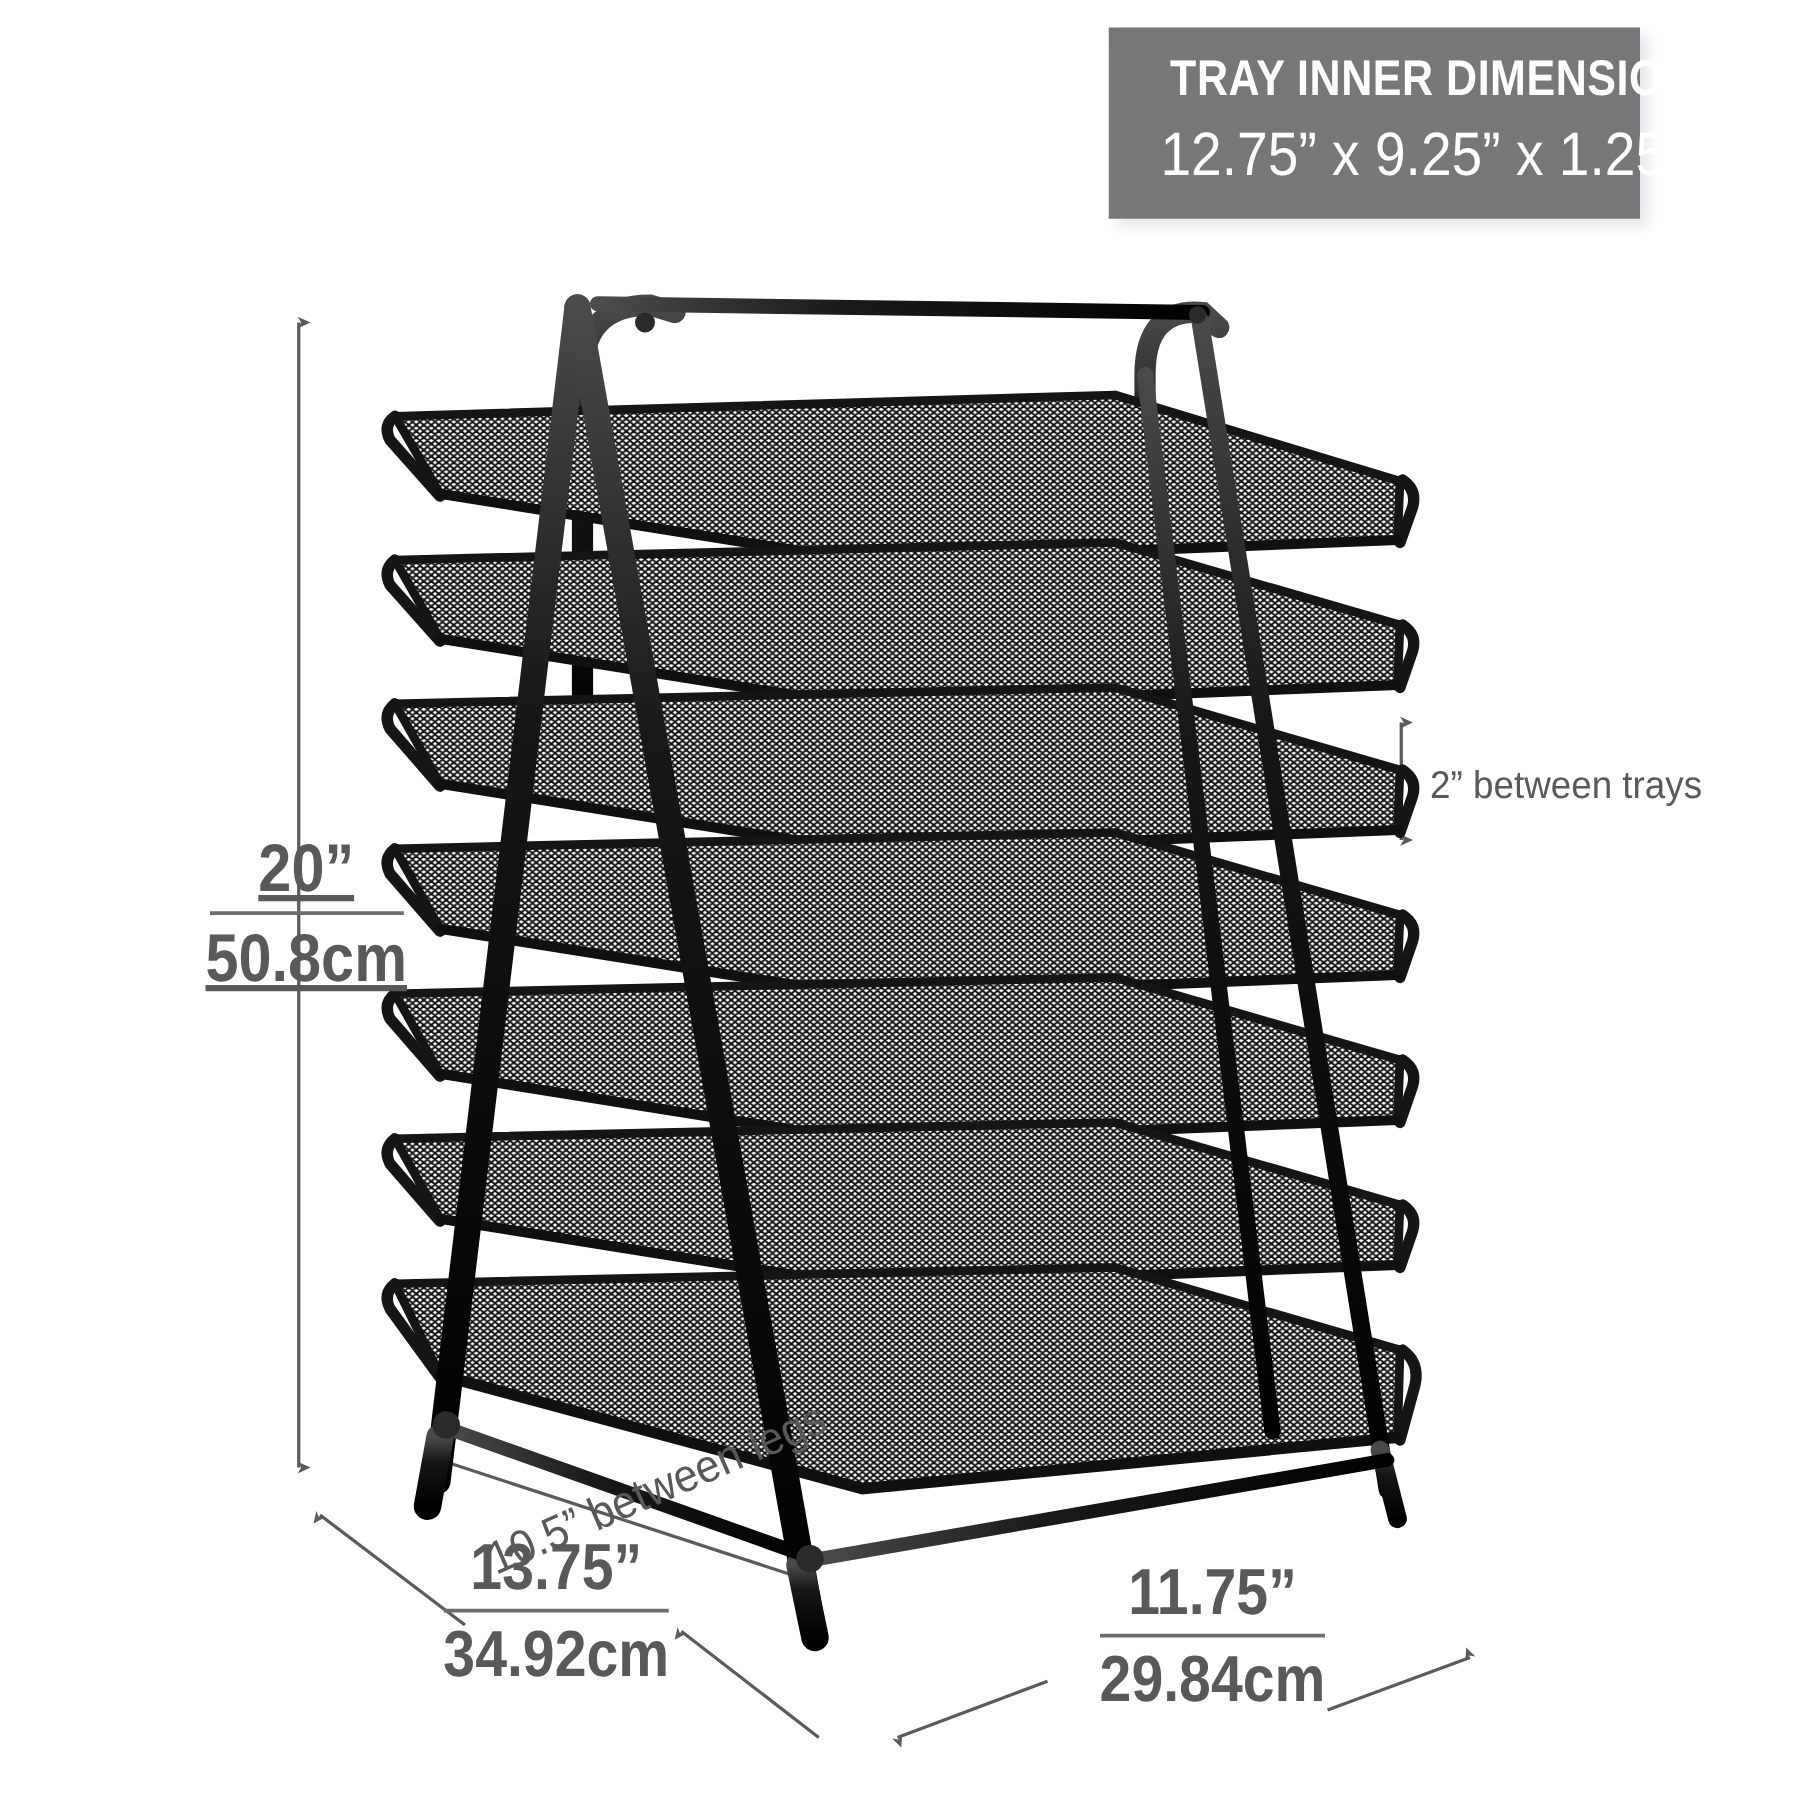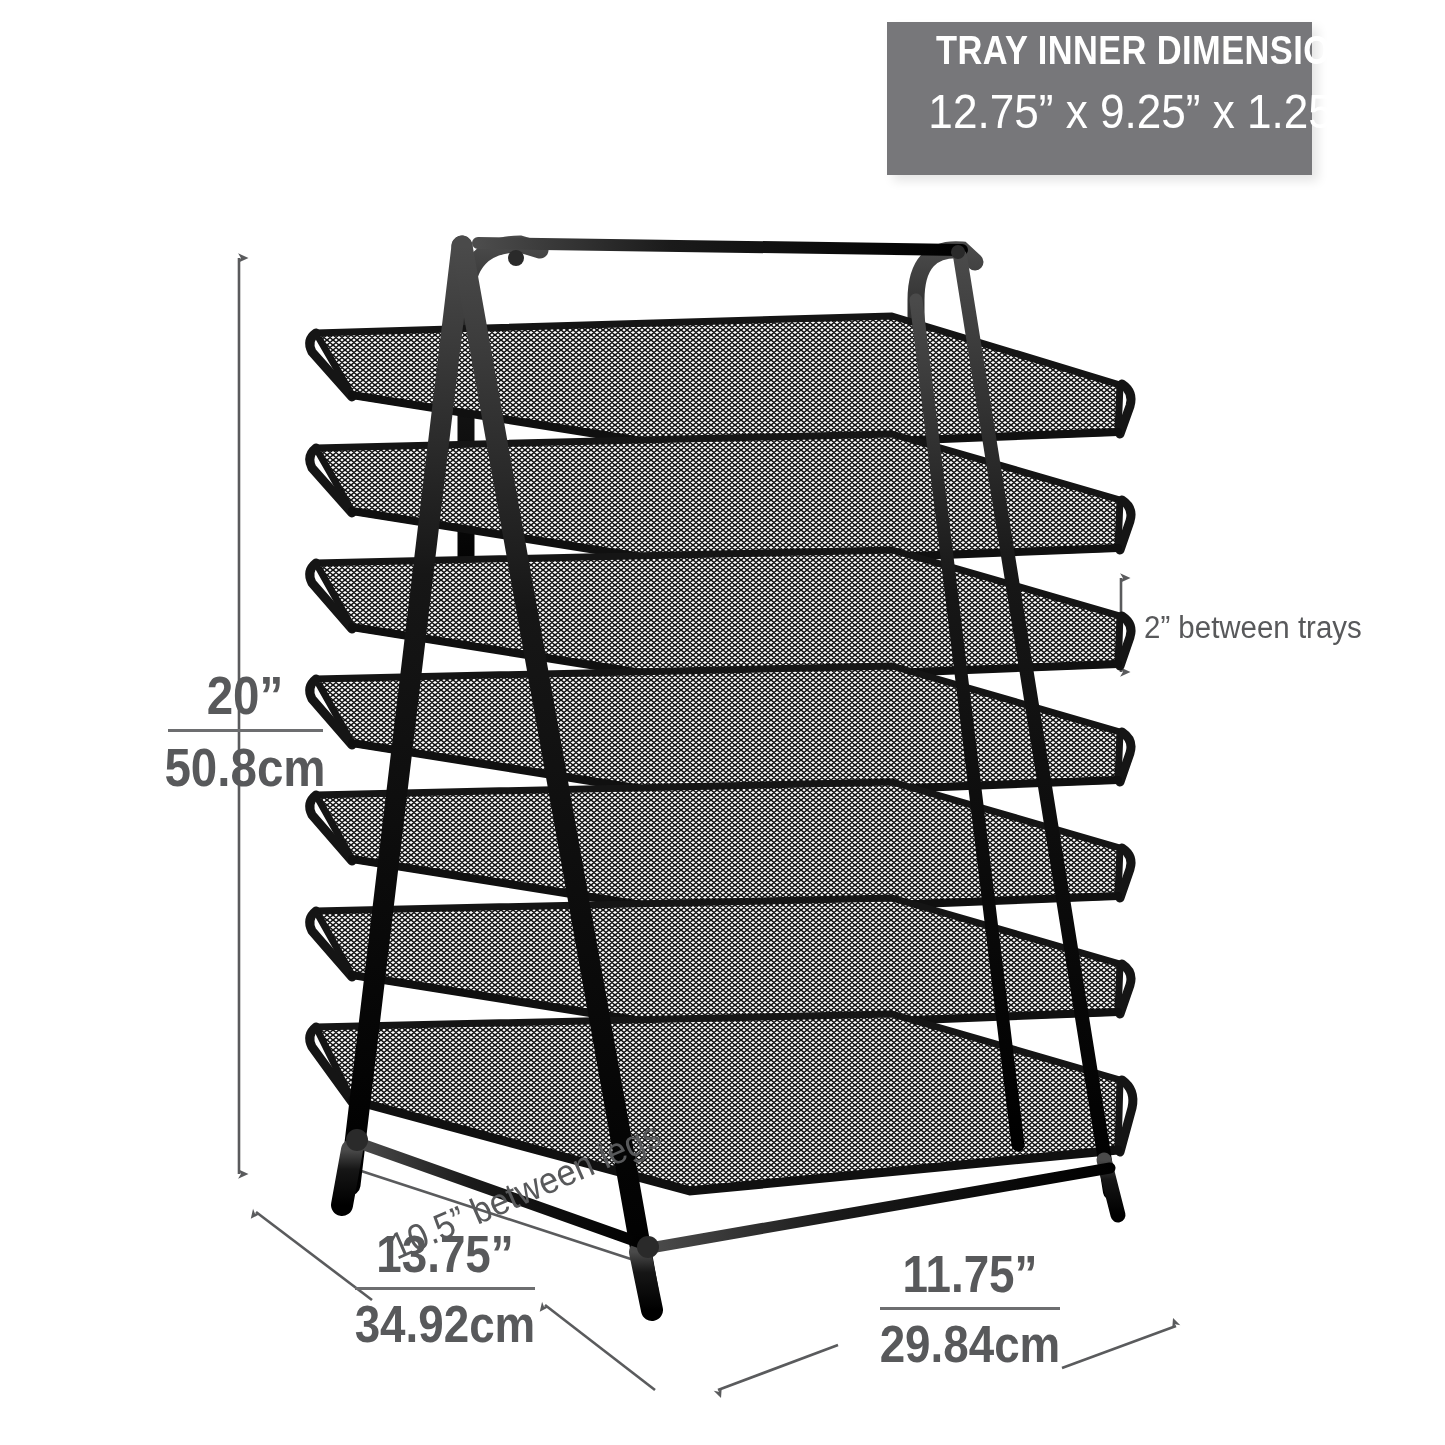--- a/index.html
+++ b/index.html
@@ -20,21 +20,21 @@
   
   #badge {
     position: absolute;
     left: 887px;
     top: 22px;
     width: 425px;
     height: 153px;
     background: #77777a;
     box-shadow: 6px 6px 10px rgba(0,0,0,0.10);
     box-sizing: border-box;
-    padding: 7px 16px 0 22px;
+    padding: 20px 16px 0 22px;
     text-align: center;
   }
   #badge .line1 {
     color: #ffffff;
     font-family: "Liberation Sans Narrow", "Liberation Sans", sans-serif;
     font-weight: bold;
     font-size: 40px;
     letter-spacing: 0.5px;
     line-height: 1.05;
     transform: scaleX(0.86);
@@ -66,21 +66,21 @@
     font-weight: bold;
     display: block;
     transform: scaleX(0.88);
   }
   .dimlabel .rule {
     height: 3px;
     background: #6d6e70;
     margin: 7px auto 8px auto;
   }
 
-  #label-height { left: 150px; top: 668px; width: 190px; }
+  #label-height { left: 150px; top: 668px; width: 190px; text-decoration: underline; }
   #label-height .num.top  { font-size: 54px; }
   #label-height .num.bot  { font-size: 54px; }
   #label-height .rule { width: 155px; }
 
   #label-depth { left: 330px; top: 1228px; width: 230px; }
   #label-depth .num.top { font-size: 52px; }
   #label-depth .num.bot { font-size: 52px; }
   #label-depth .rule { width: 180px; }
 
   #label-width { left: 855px; top: 1248px; width: 230px; }

